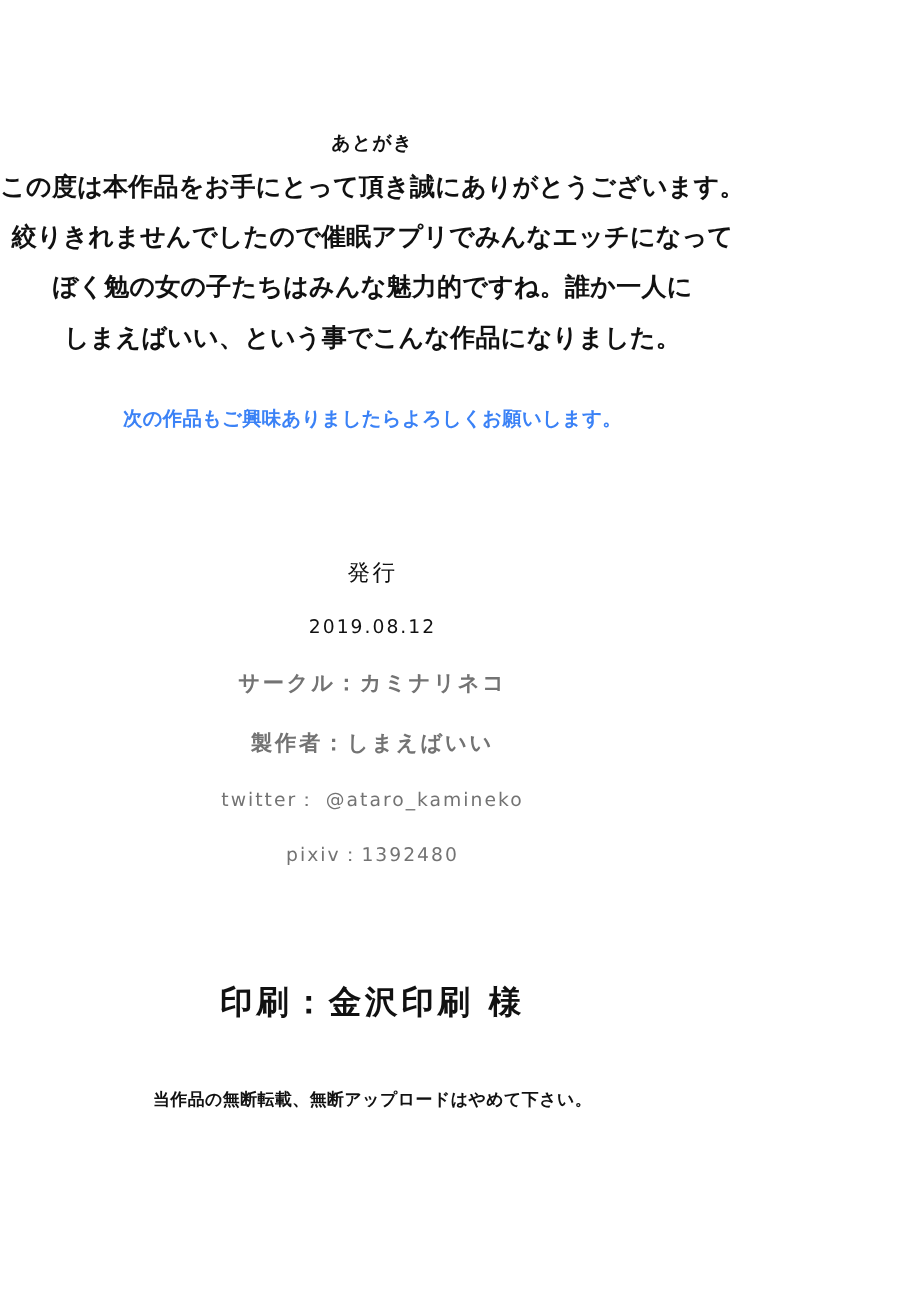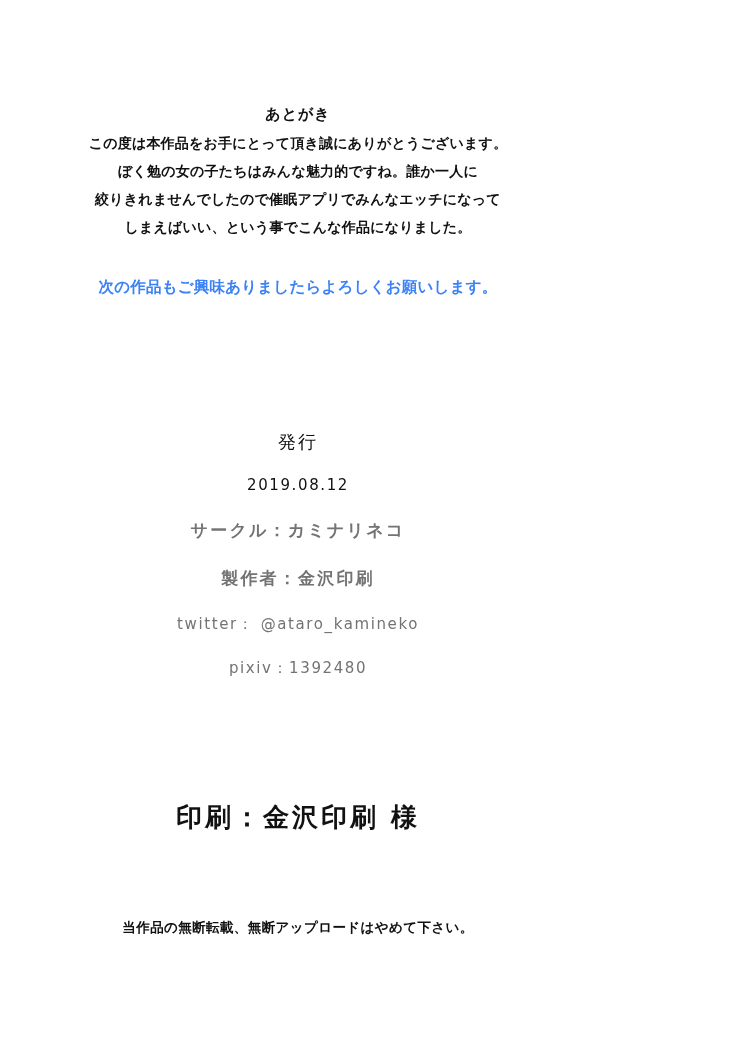--- a/index.html
+++ b/index.html
@@ -15,41 +15,40 @@
     overflow: hidden;
   }
   .page {
     position: relative;
     width: 596px;
     height: 1047px;
     box-sizing: border-box;
     display: flex;
     flex-direction: column;
     align-items: center;
-    gap: 32px;
   }
 
   
   .afterword {
     margin-top: 100px;
     width: 100%;
     text-align: center;
   }
   .afterword-title {
     font-family: "DejaVu Sans", sans-serif;
     font-weight: bold;
     font-size: 15px;
     letter-spacing: 1px;
     line-height: 1.9;
     color: #111;
   }
   .afterword-body {
     font-family: "DejaVu Sans", sans-serif;
     font-weight: bold;
-    font-size: 14px;
+    font-size: 20px;
     line-height: 2.02;
     color: #111;
     letter-spacing: 0.2px;
   }
   .afterword-body .line {
     display: block;
     white-space: nowrap;
   }
   .afterword-closing {
     margin-top: 30px;
@@ -124,32 +123,32 @@
 </style>
 </head>
 <body>
 
 <div class="page">
 
   <div class="afterword">
     <div class="afterword-title">あとがき</div>
     <div class="afterword-body">
       <span class="line">この度は本作品をお手にとって頂き誠にありがとうございます。</span>
+      <span class="line">絞りきれませんでしたので催眠アプリでみんなエッチになって</span>
       <span class="line">ぼく勉の女の子たちはみんな魅力的ですね。誰か一人に</span>
-      <span class="line">絞りきれませんでしたので催眠アプリでみんなエッチになって</span>
       <span class="line">しまえばいい、という事でこんな作品になりました。</span>
     </div>
     <div class="afterword-closing">次の作品もご興味ありましたらよろしくお願いします。</div>
   </div>
 
   <div class="colophon">
     <div class="colophon-heading">発行</div>
     <div class="colophon-date">2019.08.12</div>
     <div class="colophon-row">サークル：カミナリネコ</div>
-    <div class="colophon-row">製作者：金沢印刷</div>
+    <div class="colophon-row">製作者：しまえばいい</div>
     <div class="colophon-row latin">twitter： @ataro_kamineko</div>
     <div class="colophon-row latin">pixiv：1392480</div>
   </div>
 
   <div class="printer">印刷：金沢印刷 様</div>
 
   <div class="notice">当作品の無断転載、無断アップロードはやめて下さい。</div>
 
 </div>
 

